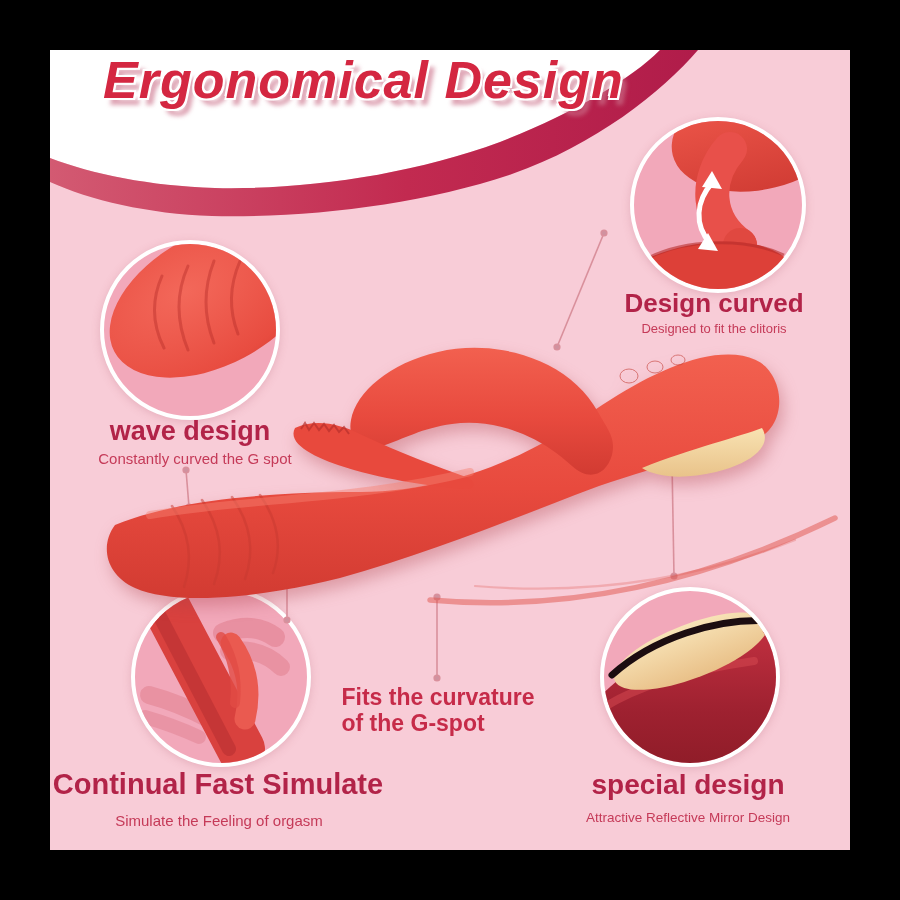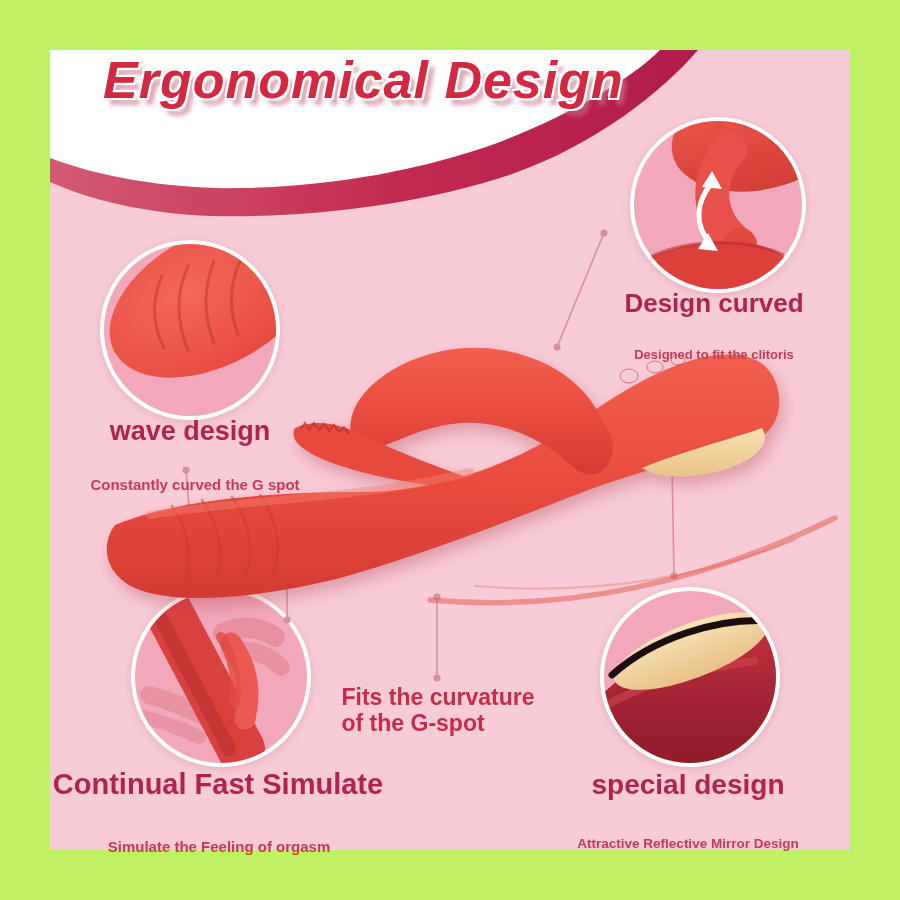--- a/index.html
+++ b/index.html
@@ -1,18 +1,18 @@
 <!DOCTYPE html>
 <html><head>
 <meta charset="utf-8">
 <style>
   html,body{margin:0;padding:0;background:#ffffff;}
   #canvas{
     position:relative;width:900px;height:900px;overflow:hidden;
-    background:#bef264;font-family:"Liberation Sans",sans-serif;
+    background:#000000;font-family:"Liberation Sans",sans-serif;
   }
   #art{position:absolute;left:50px;top:50px;width:800px;height:800px;background:#f8ccd7;}
   .layer{position:absolute;left:0;top:0;width:900px;height:900px;pointer-events:none;}
   
   .title{
     position:absolute;left:103px;top:50px;
     font-size:52px;font-weight:bold;font-style:italic;letter-spacing:1px;
     color:#d42741;
     text-shadow:-2px -2px 0 #fff,2px -2px 0 #fff,-2px 2px 0 #fff,2px 2px 0 #fff,
                  6px 7px 4px rgba(205,115,140,.65);
@@ -29,21 +29,21 @@
   #inset-freely{left:630px;top:117px;width:168px;height:168px;}
   #inset-patting{left:131px;top:587px;width:172px;height:172px;}
   #inset-special{left:600px;top:587px;width:172px;height:172px;}
   
   .callout-heading{
     position:absolute;transform:translateX(-50%);
     color:#b22348;font-weight:600;white-space:nowrap;z-index:6;
   }
   .callout-sub{
     position:absolute;transform:translateX(-50%);
-    color:#c53a58;font-weight:700;white-space:nowrap;z-index:6;margin-top:26px;
+    color:#c53a58;font-weight:400;white-space:nowrap;z-index:6;
   }
   #label-wave{left:190px;top:416px;font-size:27px;}
   #sub-wave{left:195px;top:450px;font-size:15px;}
   #label-freely{left:714px;top:288px;font-size:26px;}
   #sub-freely{left:714px;top:321px;font-size:13px;}
   #label-patting{left:218px;top:768px;font-size:29px;}
   #sub-patting{left:219px;top:812px;font-size:15px;}
   #label-special{left:688px;top:769px;font-size:28px;}
   #sub-special{left:688px;top:810px;font-size:13.5px;}
   #note-center{

